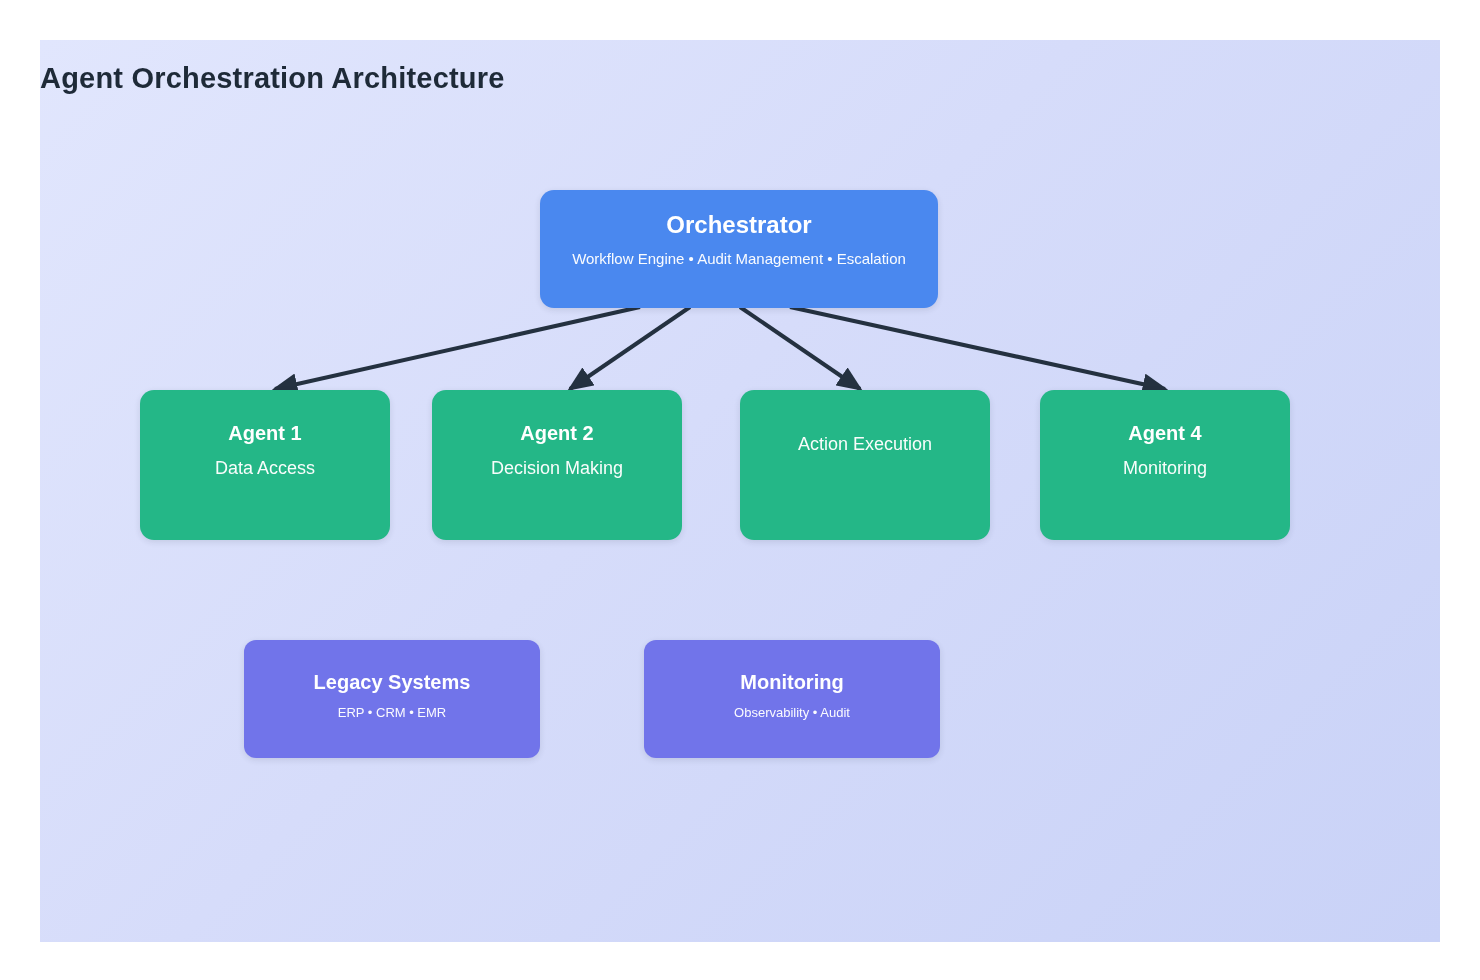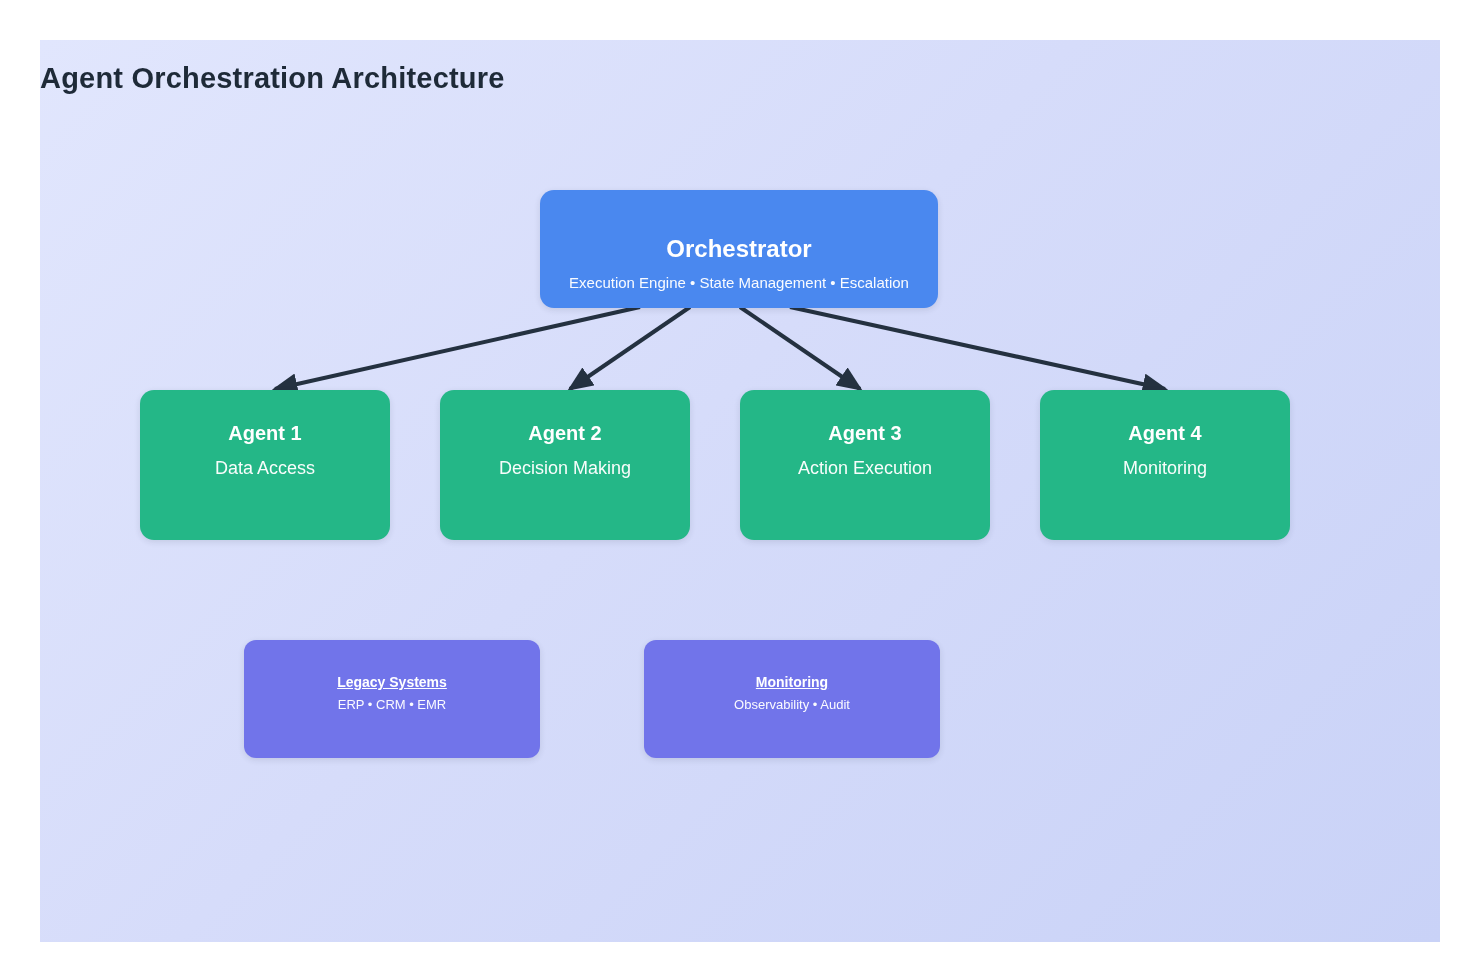--- a/index.html
+++ b/index.html
@@ -44,48 +44,48 @@
     color: rgba(255, 255, 255, 0.97);
     font-weight: normal;
   }
   .orchestrator {
     left: 500px;
     top: 150px;
     width: 398px;
     height: 118px;
     background: #4a88ef;
     border-radius: 14px;
-    padding-top: 45px;
+    padding-top: 21px;
   }
   .orchestrator .node-title { font-size: 24px; line-height: 28px; }
   .orchestrator .node-subtitle { font-size: 15px; margin-top: 11px; }
   .agent {
     top: 350px;
     width: 250px;
     height: 150px;
     background: #24b787;
     border-radius: 14px;
     padding-top: 31px;
   }
   .agent .node-title { font-size: 20px; line-height: 24px; }
   .agent .node-subtitle { font-size: 18px; margin-top: 13px; }
   .agent-0 { left: 100px; }
-  .agent-1 { left: 400px; }
+  .agent-1 { left: 392px; }
   .agent-2 { left: 700px; }
   .agent-3 { left: 1000px; }
   .subsystem {
     top: 600px;
     width: 296px;
     height: 118px;
     background: #7174ea;
     border-radius: 12px;
     padding-top: 31px;
   }
-  .subsystem .node-title { font-size: 14px; line-height: 22px; text-decoration: underline; }
-  .subsystem .node-subtitle { font-size: 13px; margin-top: 4px; }
+  .subsystem .node-title { font-size: 20px; line-height: 22px; }
+  .subsystem .node-subtitle { font-size: 13px; margin-top: 12px; }
   .subsystem-0 { left: 204px; }
   .subsystem-1 { left: 604px; }
   .subsystem-2 { left: 1002px; }
   .edges {
     position: absolute;
     left: 0;
     top: 0;
     width: 1400px;
     height: 902px;
     pointer-events: none;
@@ -105,33 +105,32 @@
       </marker>
     </defs>
     <line x1="600" y1="267" x2="235" y2="349" stroke="#243140" stroke-width="4" marker-end="url(#arrowhead)"></line>
     <line x1="650" y1="267" x2="530" y2="349" stroke="#243140" stroke-width="4" marker-end="url(#arrowhead)"></line>
     <line x1="700" y1="267" x2="820" y2="349" stroke="#243140" stroke-width="4" marker-end="url(#arrowhead)"></line>
     <line x1="750" y1="267" x2="1125" y2="349" stroke="#243140" stroke-width="4" marker-end="url(#arrowhead)"></line>
   </svg>
 
   <div class="node orchestrator">
     <div class="node-title">Orchestrator</div>
-    <div class="node-subtitle">Execution Engine • State Management • Escalation</div>
+    <div class="node-subtitle">Workflow Engine • Audit Management • Escalation</div>
   </div>
 
   <div class="node agent agent-0">
     <div class="node-title">Agent 1</div>
     <div class="node-subtitle">Data Access</div>
   </div>
   <div class="node agent agent-1">
     <div class="node-title">Agent 2</div>
     <div class="node-subtitle">Decision Making</div>
   </div>
   <div class="node agent agent-2">
-    <div class="node-title">Agent 3</div>
     <div class="node-subtitle">Action Execution</div>
   </div>
   <div class="node agent agent-3">
     <div class="node-title">Agent 4</div>
     <div class="node-subtitle">Monitoring</div>
   </div>
 
   <div class="node subsystem subsystem-0">
     <div class="node-title">Legacy Systems</div>
     <div class="node-subtitle">ERP • CRM • EMR</div>

